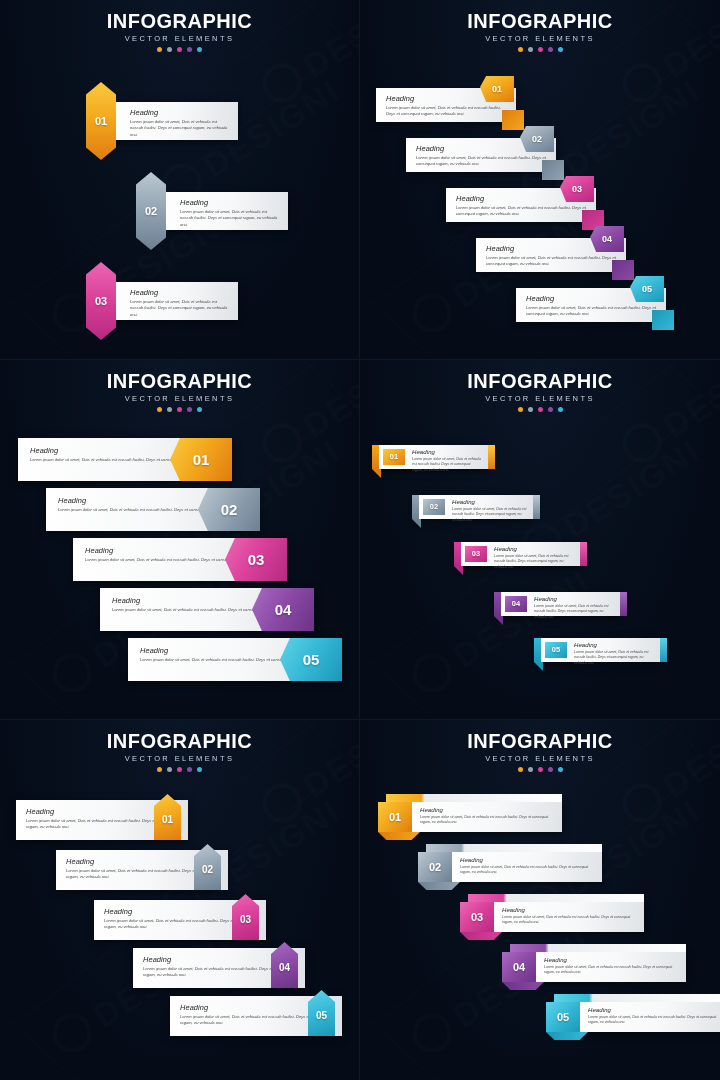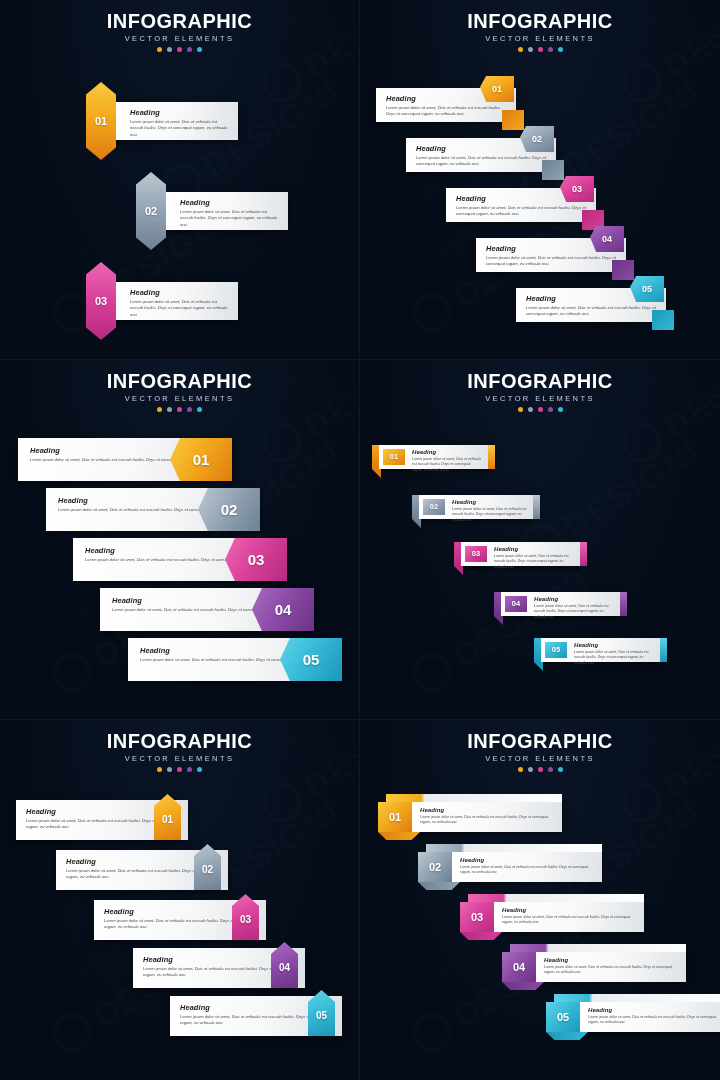--- a/index.html
+++ b/index.html
@@ -72,21 +72,21 @@
   .pdots { margin-top: 4px; display: flex; gap: 5px; justify-content: center; }
   .pdots span { width: 5px; height: 5px; border-radius: 50%; display: block; }
 
   
   .card {
     position: absolute;
     background: linear-gradient(100deg,#ffffff 0%,#f7f8f9 55%,#dfe3e7 100%);
     box-shadow: 0 2px 7px rgba(0,0,0,.55);
   }
   .hd {
-    font-size: 7.4px; font-weight: 700; font-style: italic;
+    font-size: 7.4px; font-weight: 400; font-style: italic;
     color: #1c1c1c; letter-spacing: .1px;
   }
   .bd {
     font-size: 4.1px; font-style: italic; color: #4a4a4a;
     line-height: 1.55; margin-top: 2px;
   }
   .hd.sm { font-size: 6px; }
   .bd.sm { font-size: 3.5px; }
   .num {
     color: #fff; font-weight: 700; text-align: center;

